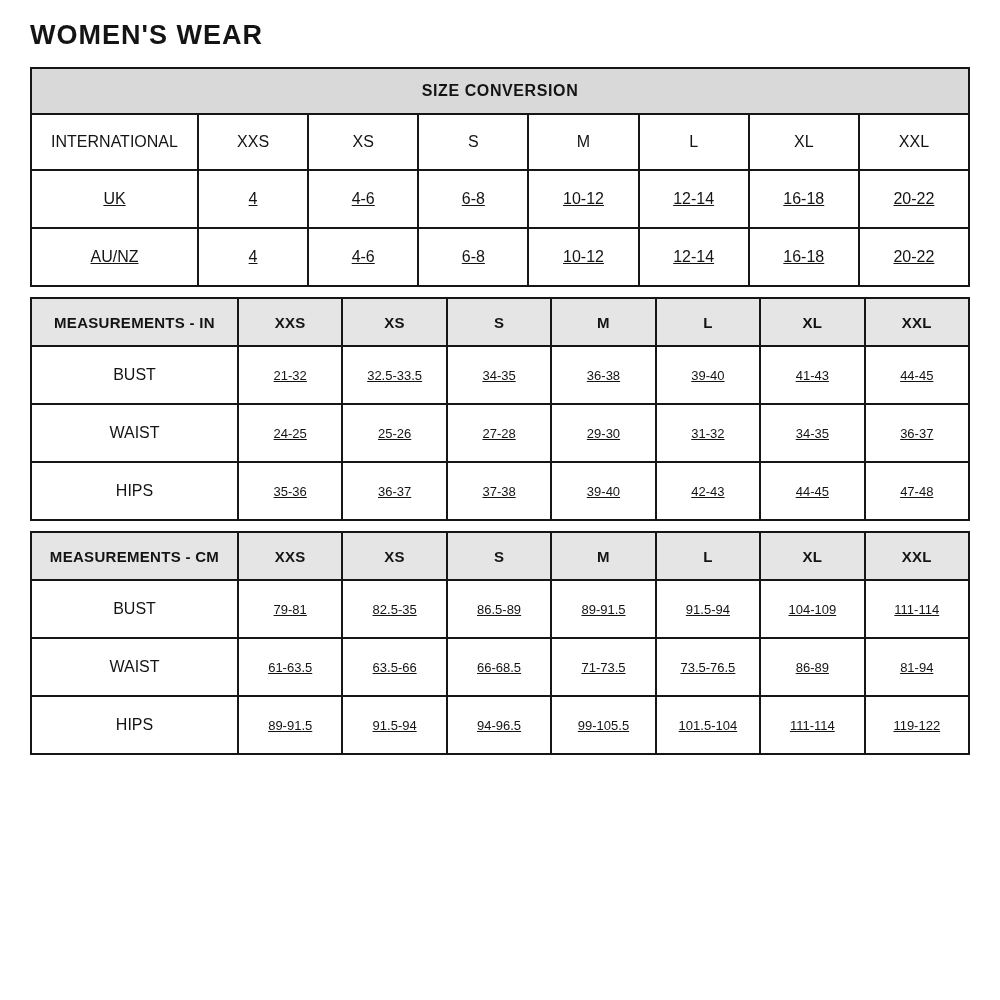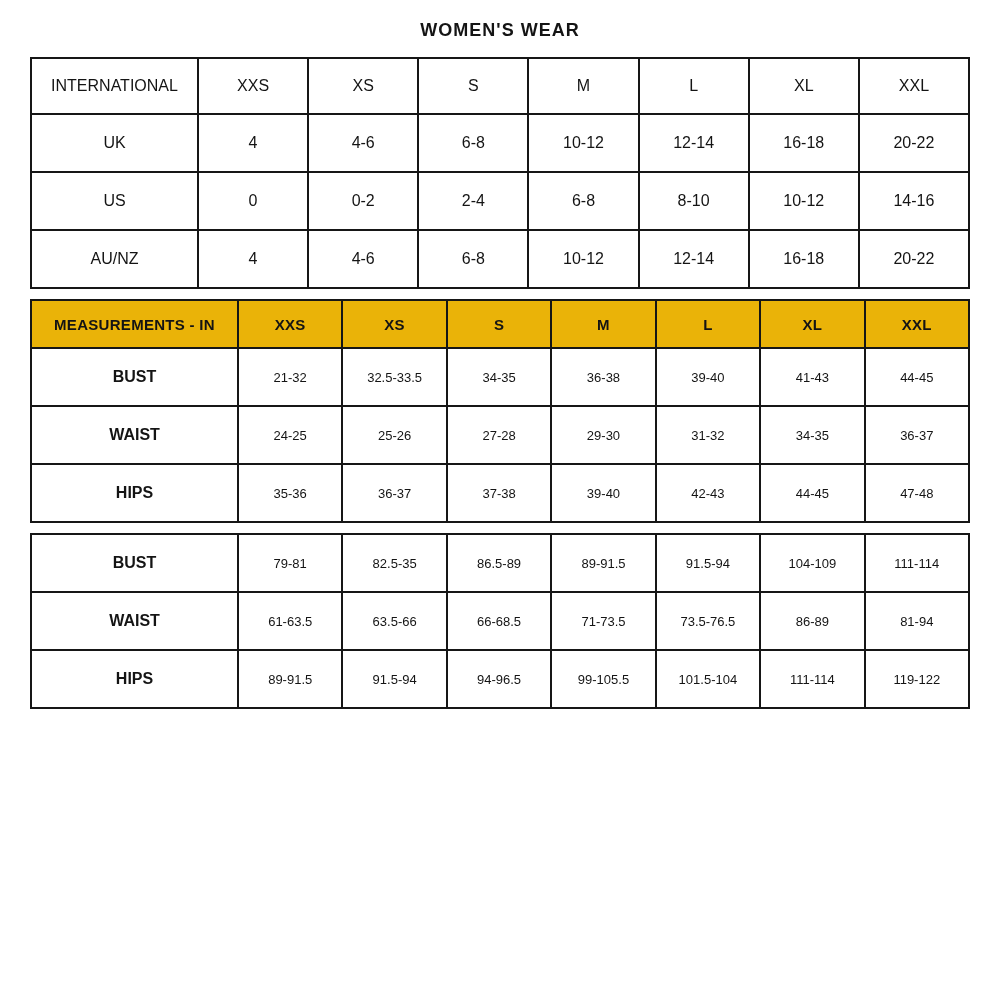--- a/index.html
+++ b/index.html
@@ -1,80 +1,73 @@
 <!DOCTYPE html>
 <html><head>
 <meta charset="utf-8">
 <style>
   html,body{margin:0;padding:0;background:#ffffff;color:#141414;
     font-family:"Liberation Sans","DejaVu Sans",sans-serif;}
   .page{width:1000px;min-height:1000px;box-sizing:border-box;padding:10px 30px 18px;}
-  .page-title{text-align:center;font-size:18px;font-weight:700;letter-spacing:1px;
+  .page-title{text-align:left;font-size:27px;font-weight:700;letter-spacing:1px;
     margin:10px 0 16px;}
   table{width:100%;border-collapse:collapse;table-layout:fixed;margin-bottom:10px;}
   th,td{border:2px solid #161616;text-align:center;vertical-align:middle;padding:0;
     overflow:hidden;}
   
   .t1 .cap{background:#d9d9d9;height:44px;font-size:16px;font-weight:700;letter-spacing:.6px;}
   .t1 .hdr{height:54px;font-size:16px;font-weight:400;}
-  .t1 td{height:56px;font-size:16px;font-weight:400;}
+  .t1 td{height:56px;font-size:16px;font-weight:400;text-decoration:underline;}
   
-  .t2 th{background:#eab308;height:46px;font-size:15px;font-weight:700;letter-spacing:.3px;}
+  .t2 th{background:#e5e5e5;height:46px;font-size:15px;font-weight:700;letter-spacing:.3px;}
   .t2 td{height:56px;}
-  .t2 td.lbl{font-size:16px;font-weight:700;margin-left:32px;}
-  .t2 td.val{font-size:13px;font-weight:400;}
+  .t2 td.lbl{font-size:16px;font-weight:400;margin-left:32px;}
+  .t2 td.val{font-size:13px;font-weight:400;text-decoration:underline;}
 </style>
 </head>
 <body>
 
 <div class="page">
 
   <h1 class="page-title">WOMEN'S WEAR</h1>
 
   <table class="t1">
     <colgroup>
       <col style="width:167px">
         <col>
         <col>
         <col>
         <col>
         <col>
         <col>
         <col>
     </colgroup>
     <tbody>
+        <tr>
+      <th colspan="8" class="cap">SIZE CONVERSION</th>
+    </tr>
     <tr>
       <th class="hdr">INTERNATIONAL</th>
       <th class="hdr">XXS</th>
       <th class="hdr">XS</th>
       <th class="hdr">S</th>
       <th class="hdr">M</th>
       <th class="hdr">L</th>
       <th class="hdr">XL</th>
       <th class="hdr">XXL</th>
     </tr>
     <tr>
       <td class="lbl">UK</td>
       <td>4</td>
       <td>4-6</td>
       <td>6-8</td>
       <td>10-12</td>
       <td>12-14</td>
       <td>16-18</td>
       <td>20-22</td>
-    </tr>
-    <tr>
-      <td class="lbl">US</td>
-      <td>0</td>
-      <td>0-2</td>
-      <td>2-4</td>
-      <td>6-8</td>
-      <td>8-10</td>
-      <td>10-12</td>
-      <td>14-16</td>
     </tr>
     <tr>
       <td class="lbl">AU/NZ</td>
       <td>4</td>
       <td>4-6</td>
       <td>6-8</td>
       <td>10-12</td>
       <td>12-14</td>
       <td>16-18</td>
       <td>20-22</td>
@@ -142,20 +135,30 @@
       <col style="width:207px">
         <col>
         <col>
         <col>
         <col>
         <col>
         <col>
         <col>
     </colgroup>
     <tbody>
+        <tr>
+      <th>MEASUREMENTS - CM</th>
+      <th>XXS</th>
+      <th>XS</th>
+      <th>S</th>
+      <th>M</th>
+      <th>L</th>
+      <th>XL</th>
+      <th>XXL</th>
+    </tr>
     <tr>
       <td class="lbl">BUST</td>
       <td class="val">79-81</td>
       <td class="val">82.5-35</td>
       <td class="val">86.5-89</td>
       <td class="val">89-91.5</td>
       <td class="val">91.5-94</td>
       <td class="val">104-109</td>
       <td class="val">111-114</td>
     </tr>

